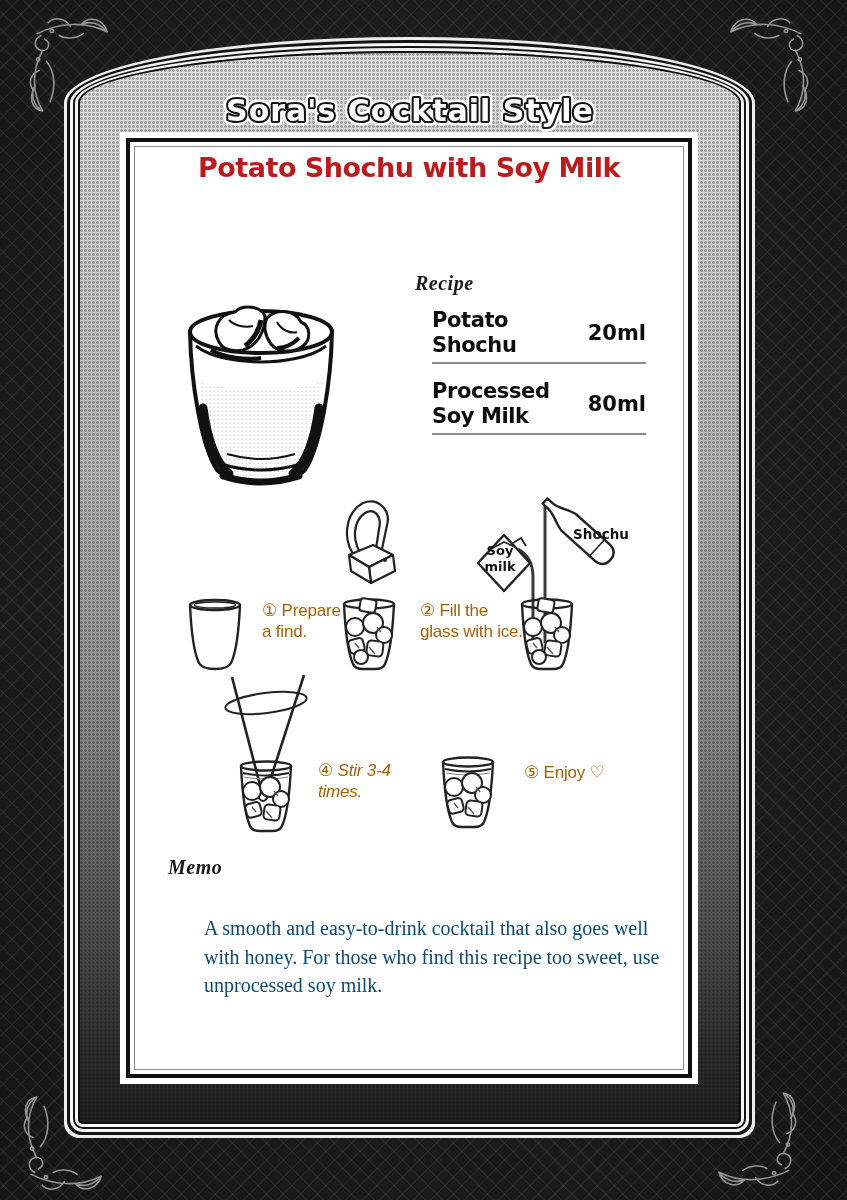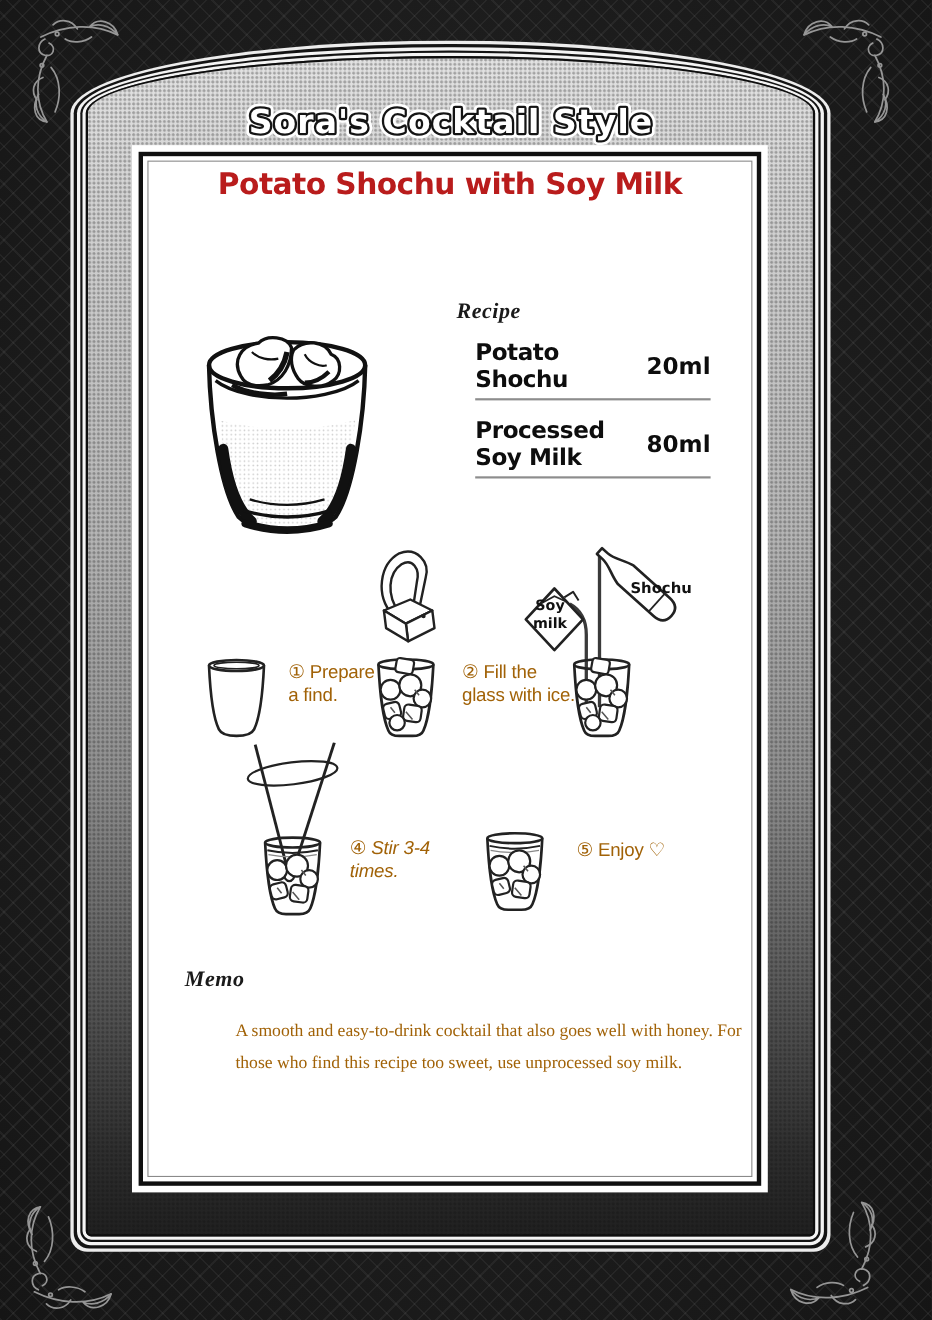--- a/index.html
+++ b/index.html
@@ -43,21 +43,21 @@
   .card-title{
     position:absolute;left:0;top:10px;width:100%;text-align:center;margin:0;
     font-family:"DejaVu Sans","Liberation Sans",sans-serif;
     font-size:27px;font-weight:bold;letter-spacing:-.5px;color:#b91c1c;
   }
   .serif-head{
     position:absolute;margin:0;font-family:"Liberation Serif","DejaVu Serif",serif;
     font-style:italic;font-weight:bold;font-size:20px;color:#1a1a1a;letter-spacing:.5px;
   }
   .recipe-head{left:285px;top:130px;}
-  .memo-head{left:38px;top:714px;margin-top:23px;}
+  .memo-head{left:38px;top:714px;}
 
   .hero{position:absolute;left:51px;top:156px;}
 
   .recipe-rows{position:absolute;left:302px;top:166px;width:214px;
     font-family:"DejaVu Sans","Liberation Sans",sans-serif;font-weight:bold;font-size:21px;color:#0d0d0d;}
   .ing-row{display:flex;justify-content:space-between;align-items:center;
     border-bottom:2.5px solid #8d8d8d;padding-bottom:4px;margin-bottom:15px;}
   .ing-name div{line-height:25px;letter-spacing:-.4px;}
   .ing-amount{line-height:25px;}
 
@@ -69,22 +69,22 @@
   .cap5{left:394px;top:620px;width:130px;}
 
   .step-art{position:absolute;}
   .art1{left:55px;top:455px;}
   .art2{left:203px;top:355px;}
   .art3{left:341px;top:351px;}
   .art4{left:92px;top:533px;}
   .art5{left:308px;top:613px;}
 
   .memo-body{
-    position:absolute;left:70px;top:768px;width:474px;margin:14px;
-    font-family:"Liberation Serif","DejaVu Serif",serif;font-size:16px;line-height:28.5px;color:#a16207;
+    position:absolute;left:70px;top:768px;width:474px;margin:4px;
+    font-family:"Liberation Serif","DejaVu Serif",serif;font-size:20px;line-height:28.5px;color:#0c4a6e;
   }
   svg text{font-family:"DejaVu Sans","Liberation Sans",sans-serif;}
 </style>
 </head>
 <body>
 
 <div class="page">
 
   <svg class="ornament tl" viewBox="0 0 100 110">
     <g fill="none" stroke="#ababab" stroke-width="1.7" stroke-linecap="round">

